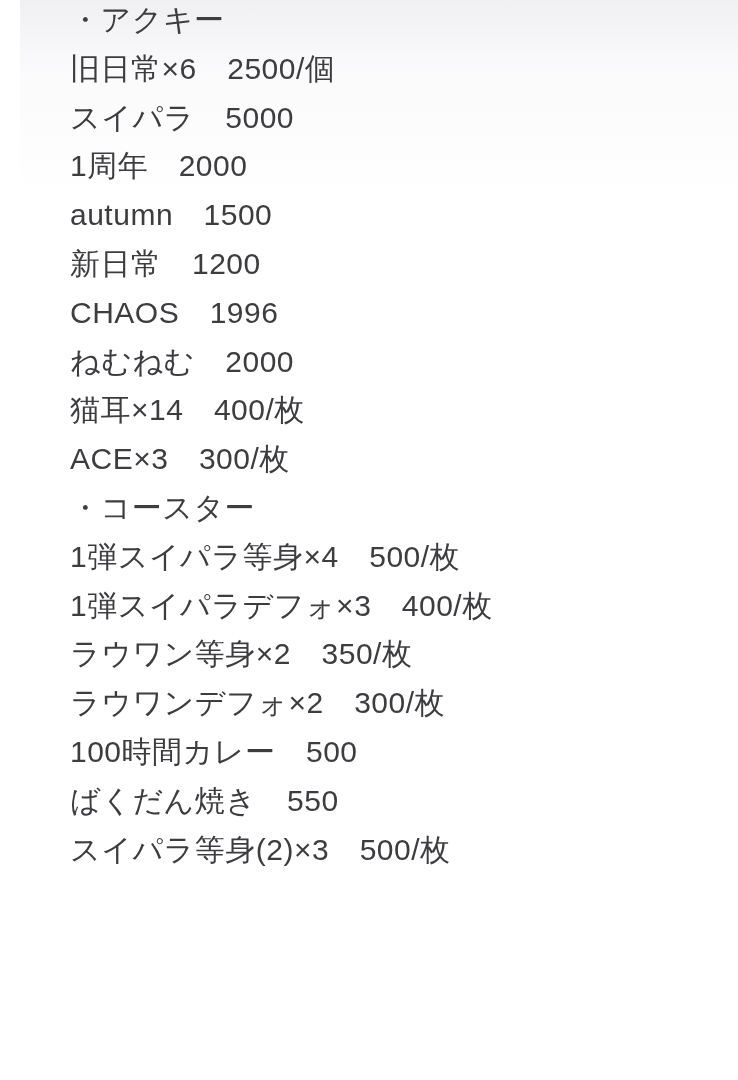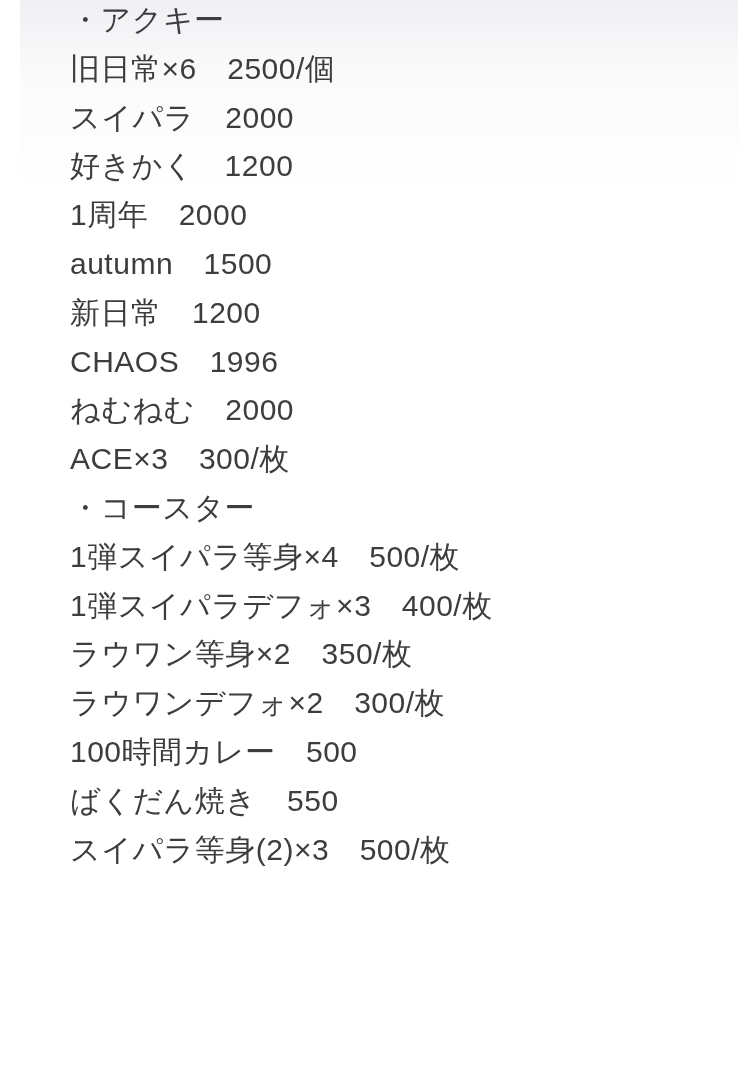--- a/index.html
+++ b/index.html
@@ -42,27 +42,27 @@
     background: rgba(142,142,150,0.75);
   }
 </style>
 </head>
 <body>
 
 <div class="screen">
   <div class="memo">
     <div class="row">・アクキー</div>
     <div class="row">旧日常×6　2500/個</div>
-    <div class="row">スイパラ　2000</div>
-    <div class="row">好きかく　1200</div>
+    <div class="row">スイパラ　5000</div>
     <div class="row">1周年　2000</div>
     <div class="row">autumn　1500</div>
     <div class="row">新日常　1200</div>
     <div class="row">CHAOS　1996</div>
     <div class="row">ねむねむ　2000</div>
+    <div class="row">猫耳×14　400/枚</div>
     <div class="row">ACE×3　300/枚</div>
     <div class="row">・コースター</div>
     <div class="row">1弾スイパラ等身×4　500/枚</div>
     <div class="row">1弾スイパラデフォ×3　400/枚</div>
     <div class="row">ラウワン等身×2　350/枚</div>
     <div class="row">ラウワンデフォ×2　300/枚</div>
     <div class="row">100時間カレー　500</div>
     <div class="row">ばくだん焼き　550</div>
     <div class="row">スイパラ等身(2)×3　500/枚</div>
   </div>

